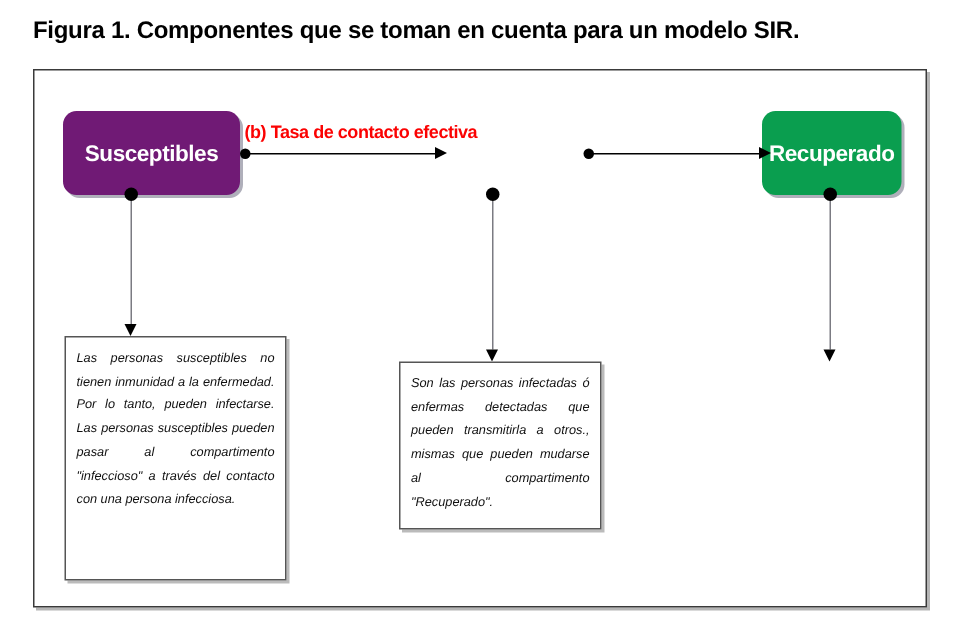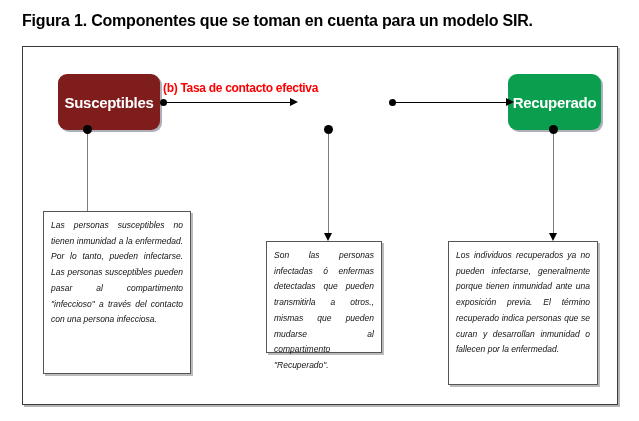--- a/index.html
+++ b/index.html
@@ -50,23 +50,22 @@
     justify-content: center;
     color: #ffffff;
     font-weight: bold;
     font-size: 15px;
     letter-spacing: -0.3px;
     box-shadow: 2px 2px 0 rgba(110,110,130,0.55);
     box-sizing: border-box;
   }
   #box-susceptibles {
     left: 19px;  top: 27px;
-    width: 102px; height: 56px;
-    background: #7f1d1d;
-    margin-left: 16px;
+    width: 118px; height: 56px;
+    background: #701a75;
   }
   #box-infectado {
     left: 269px; top: 27px;
     width: 97px;  height: 56px;
     background: #fb0202;
   }
   #box-recuperado {
     left: 485px; top: 27px;
     width: 93px;  height: 56px;
     background: #0a9e4f;
@@ -141,22 +140,22 @@
     box-sizing: border-box;
     padding: 6px 7px 7px 7px;
     font-size: 8.5px;
     font-style: italic;
     line-height: 1.85;
     color: #111111;
     text-align: justify;
     text-justify: inter-word;
     box-shadow: 2px 2px 0 rgba(120,120,120,0.5);
   }
-  #desc-susceptibles { left: 20px;  top: 164px; width: 148px; height: 163px; }
-  #desc-infectado    { left: 243px; top: 194px; width: 116px; height: 112px; }
+  #desc-susceptibles { left: 20px;  top: 177px; width: 148px; height: 163px; }
+  #desc-infectado    { left: 243px; top: 194px; width: 135px; height: 112px; }
   #desc-recuperado   { left: 425px; top: 194px; width: 150px; height: 144px; }
 </style>
 </head>
 <body>
 
 <div id="figure-caption">Figura 1. Componentes que se toman en cuenta para un modelo SIR.</div>
 
 <div id="diagram-frame">
 
   <div class="compartment" id="box-susceptibles">
@@ -193,15 +192,14 @@
 
   <div class="v-connector" id="connector-recuperado">
     <span class="v-dot"></span>
     <span class="v-head-down"></span>
   </div>
 
   <div class="desc-box" id="desc-susceptibles">Las personas susceptibles no tienen inmunidad a la enfermedad. Por lo tanto, pueden infectarse. Las personas susceptibles pueden pasar al compartimento "infeccioso" a través del contacto con una persona infecciosa.</div>
 
   <div class="desc-box" id="desc-infectado">Son las personas infectadas ó enfermas detectadas que pueden transmitirla a otros., mismas que pueden mudarse al compartimento "Recuperado".</div>
 
-  <div class="desc-box" id="desc-recuperado">Los individuos recuperados ya no pueden infectarse, generalmente porque tienen inmunidad ante una exposición previa. El término recuperado indica personas que se curan y desarrollan inmunidad o fallecen por la enfermedad.</div>
 
 </div>
 
 </body></html>

